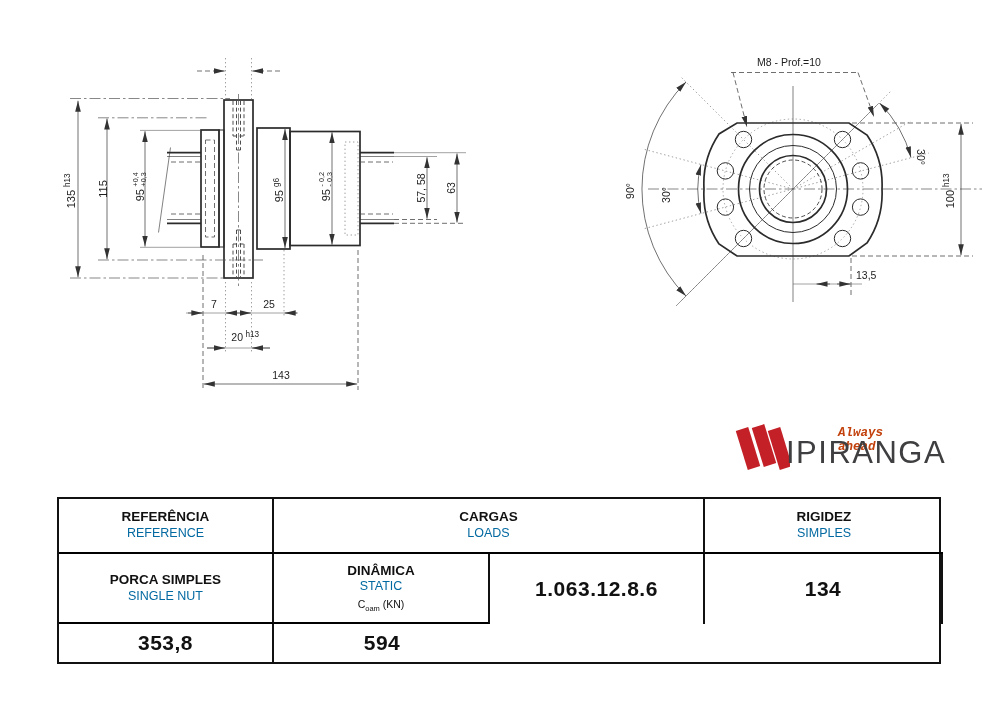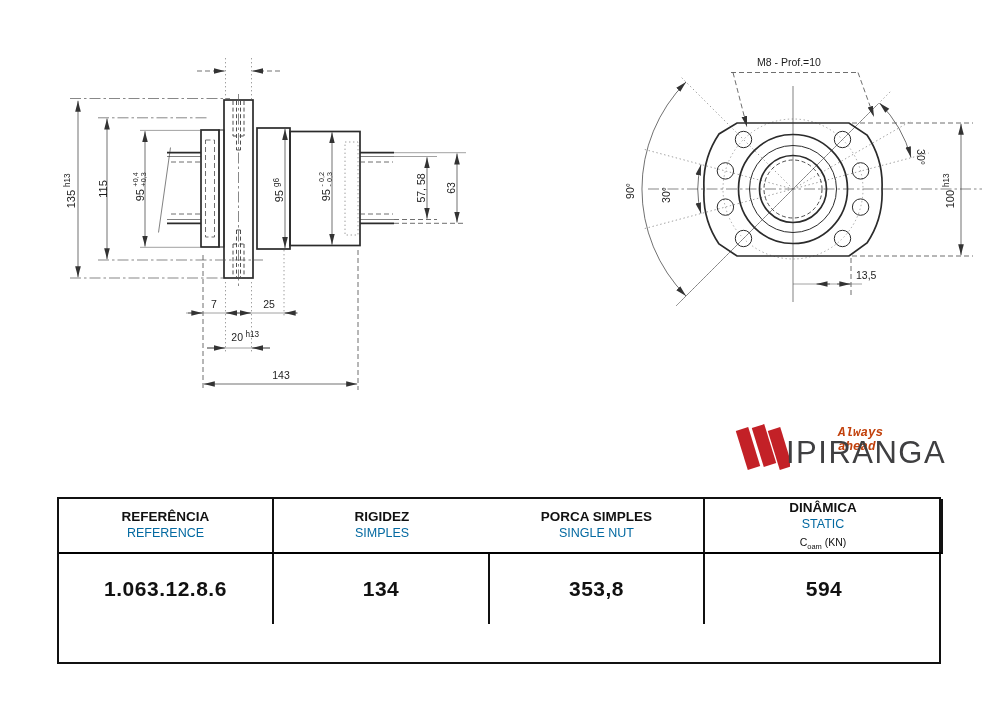--- a/index.html
+++ b/index.html
@@ -251,20 +251,24 @@
   <div class="brand">IPIRANGA</div>
 </div>
 
 
 <div class="spec-table">
 
   <div class="cell br bb">
     <div class="pt">REFERÊNCIA</div>
     <div class="en">REFERENCE</div>
   </div>
+  <div class="cell br bb span2">
+    <div class="pt">CARGAS</div>
+    <div class="en">LOADS</div>
+  </div>
   <div class="cell bb">
     <div class="pt">RIGIDEZ</div>
     <div class="en">SIMPLES</div>
   </div>
 
   <div class="cell br bb">
     <div class="pt">PORCA SIMPLES</div>
     <div class="en">SINGLE NUT</div>
   </div>
   <div class="cell br bb">

